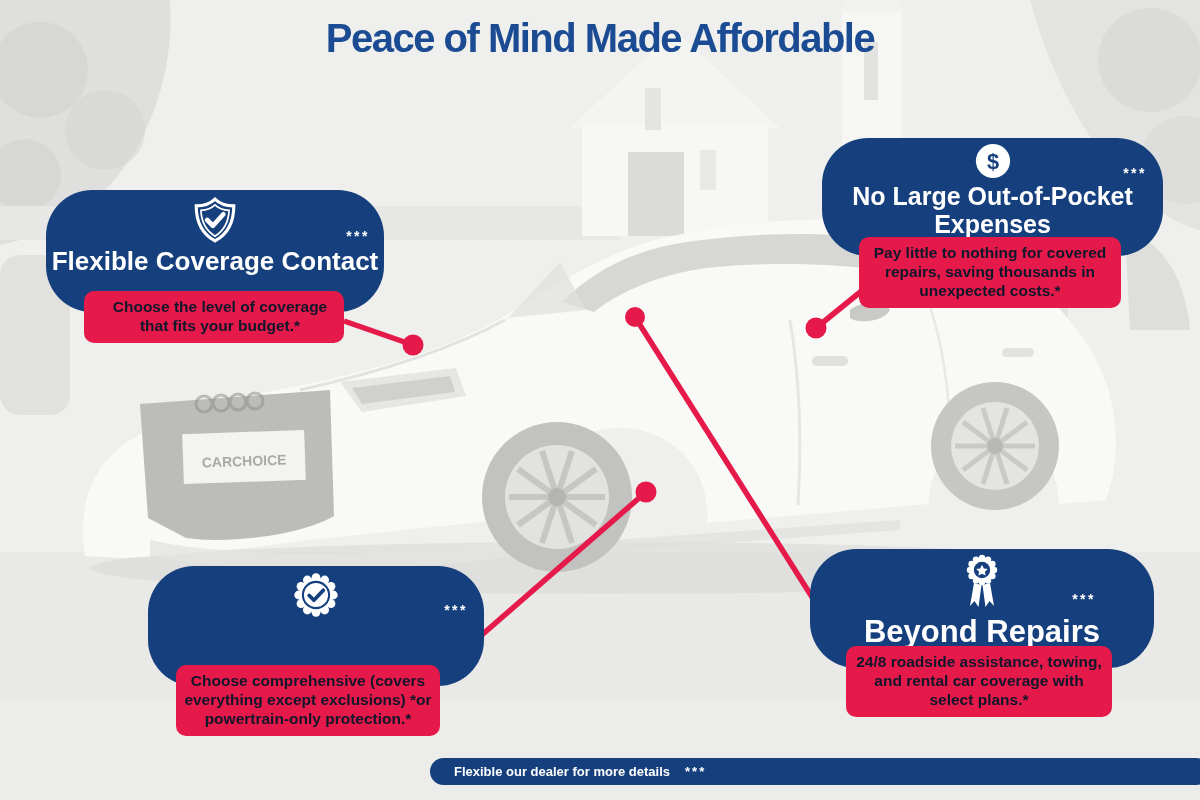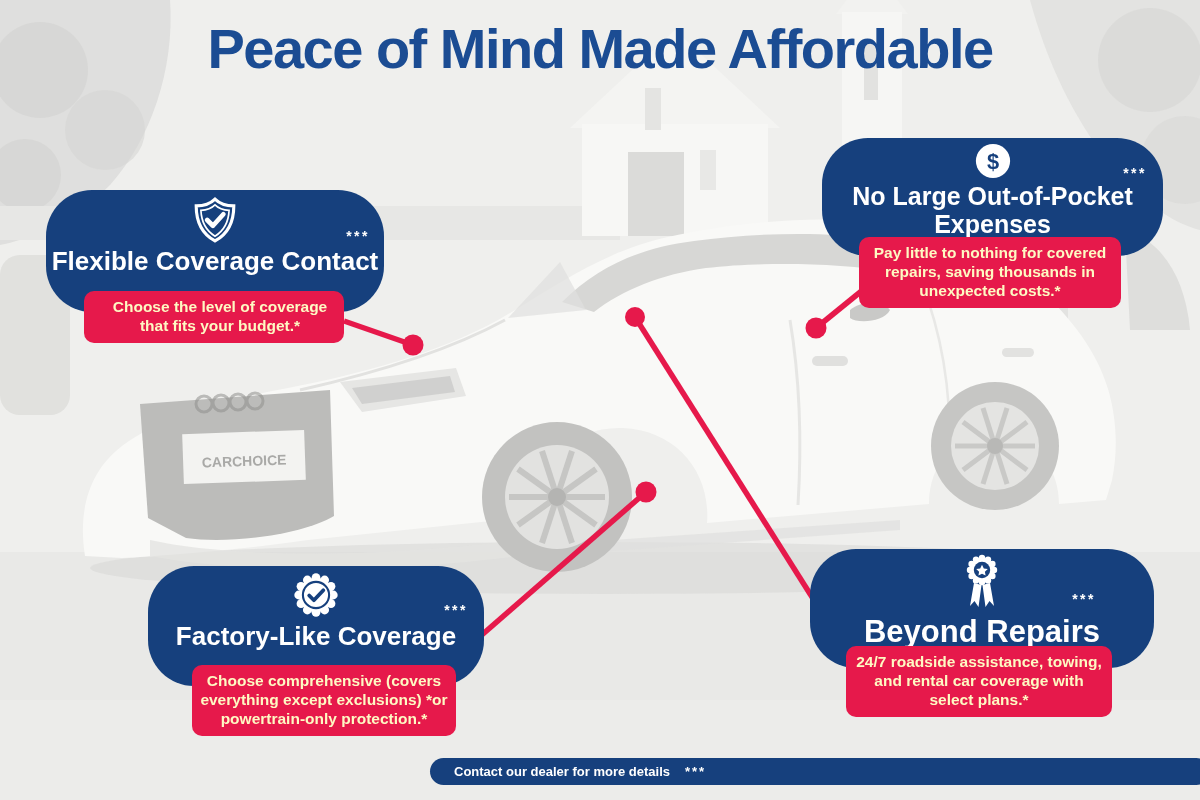--- a/index.html
+++ b/index.html
@@ -6,21 +6,21 @@
   body{
     width:1200px;height:800px;position:relative;overflow:hidden;
     background:#ecedeb;
     font-family:"Liberation Sans", sans-serif;
   }
   .layer{position:absolute;top:0;left:0;}
   svg.bg{z-index:0;}
   svg.connectors{z-index:1;}
   .page-title{
     position:absolute;top:16px;left:0;width:100%;text-align:center;margin:0;
-    font-size:56px;font-weight:bold;letter-spacing:-1.5px;color:#1b4c93;z-index:2;
+    font-size:40px;font-weight:bold;letter-spacing:-1.5px;color:#1b4c93;z-index:2;
   }
   .card{
     position:absolute;background:#16407d;color:#fff;border-radius:46px;
     display:flex;flex-direction:column;align-items:center;z-index:2;box-sizing:border-box;
   }
   .card .ttl{font-weight:bold;text-align:center;line-height:1.12;}
   .card .stars{position:absolute;font-weight:bold;letter-spacing:2.5px;font-size:14px;}
   .card--tl{left:46px;top:190px;width:338px;height:122px;padding-top:6px;}
   .card--tl .ttl{font-size:26px;margin-top:3px;}
   .card--tl .stars{right:14px;top:38px;}
@@ -28,27 +28,27 @@
   .card--tr .ttl{font-size:25px;margin-top:2px;width:308px;}
   .card--tr .stars{right:16px;top:27px;}
   .card--bl{left:148px;top:566px;width:336px;height:120px;padding-top:7px;}
   .card--bl .ttl{font-size:26px;margin-top:5px;}
   .card--bl .stars{right:16px;top:36px;}
   .card--br{left:810px;top:549px;width:344px;height:119px;padding-top:5px;}
   .card--br .ttl{font-size:31px;margin-top:5px;}
   .card--br .stars{right:58px;top:42px;}
   .icon{display:block;}
   .tag{
-    position:absolute;background:#e6194b;color:#fef9c3;font-weight:bold;text-align:center;
+    position:absolute;background:#e6194b;color:#0f172a;font-weight:bold;text-align:center;
     border-radius:10px;z-index:3;font-size:15.5px;line-height:1.22;
     display:flex;align-items:center;justify-content:center;box-sizing:border-box;padding:7px 8px;
   }
   .tag--tl{left:84px;top:291px;width:260px;min-height:42px;padding-left:20px;}
   .tag--tr{left:859px;top:237px;width:262px;min-height:58px;}
-  .tag--bl{left:192px;top:665px;width:264px;min-height:58px;}
+  .tag--bl{left:176px;top:665px;width:264px;min-height:58px;}
   .tag--br{left:846px;top:646px;width:266px;min-height:60px;}
   .footer-bar{
     position:absolute;left:430px;top:758px;right:-10px;height:27px;background:#16407d;
     border-radius:14px;z-index:2;display:flex;align-items:center;
     color:#fff;font-weight:bold;font-size:13px;padding:0 24px;gap:15px;box-sizing:border-box;
     white-space:nowrap;
   }
   .footer-bar .fstars{letter-spacing:2px;}
 </style>
 </head>
@@ -199,21 +199,20 @@
       <circle cx="4.5" cy="21" r="4.2"></circle>
         <circle cx="6.7" cy="12.75" r="4.2"></circle>
         <circle cx="12.75" cy="6.7" r="4.2"></circle>
       <circle cx="21" cy="4.5" r="4.2"></circle>
         <circle cx="29.25" cy="6.7" r="4.2"></circle>
         <circle cx="35.3" cy="12.75" r="4.2"></circle>
     </g>
     <circle cx="21" cy="21" r="12.5" fill="#fff" stroke="#16407d" stroke-width="2"></circle>
     <path d="M14.5 21.5 L19 26 L28 16.5" stroke="#16407d" stroke-width="3.6" fill="none" stroke-linecap="round" stroke-linejoin="round"></path>
   </svg>
-  <div class="ttl">Factory-Like Coverage</div>
   <span class="stars">***</span>
 </div>
 <div class="tag tag--bl">
   <span>Choose comprehensive (covers everything except exclusions) *or powertrain-only protection.*</span>
 </div>
 
 <div class="card card--br">
   <svg class="icon" width="40" height="56" viewBox="0 0 40 56">
     <polygon points="12,29 19.5,31 16.5,53 12.5,47 8,52" fill="#fff"></polygon>
     <polygon points="28,29 20.5,31 23.5,53 27.5,47 32,52" fill="#fff"></polygon>
@@ -232,19 +231,19 @@
         <circle cx="26" cy="5.6" r="3.2"></circle>
         <circle cx="30.4" cy="10" r="3.2"></circle>
     </g>
     <circle cx="20" cy="16" r="8.2" fill="#16407d"></circle>
     <path d="M20,10.8 L21.8,14.4 L25.8,14.9 L22.9,17.7 L23.6,21.6 L20,19.7 L16.4,21.6 L17.1,17.7 L14.2,14.9 L18.2,14.4 Z" fill="#fff"></path>
   </svg>
   <div class="ttl">Beyond Repairs</div>
   <span class="stars">***</span>
 </div>
 <div class="tag tag--br">
-  <span>24/7 roadside assistance, towing, and rental car coverage with select plans.*</span>
+  <span>24/8 roadside assistance, towing, and rental car coverage with select plans.*</span>
 </div>
 
 <div class="footer-bar">
-  <span>Contact our dealer for more details</span>
+  <span>Flexible our dealer for more details</span>
   <span class="fstars">***</span>
 </div>
 
 </body></html>

